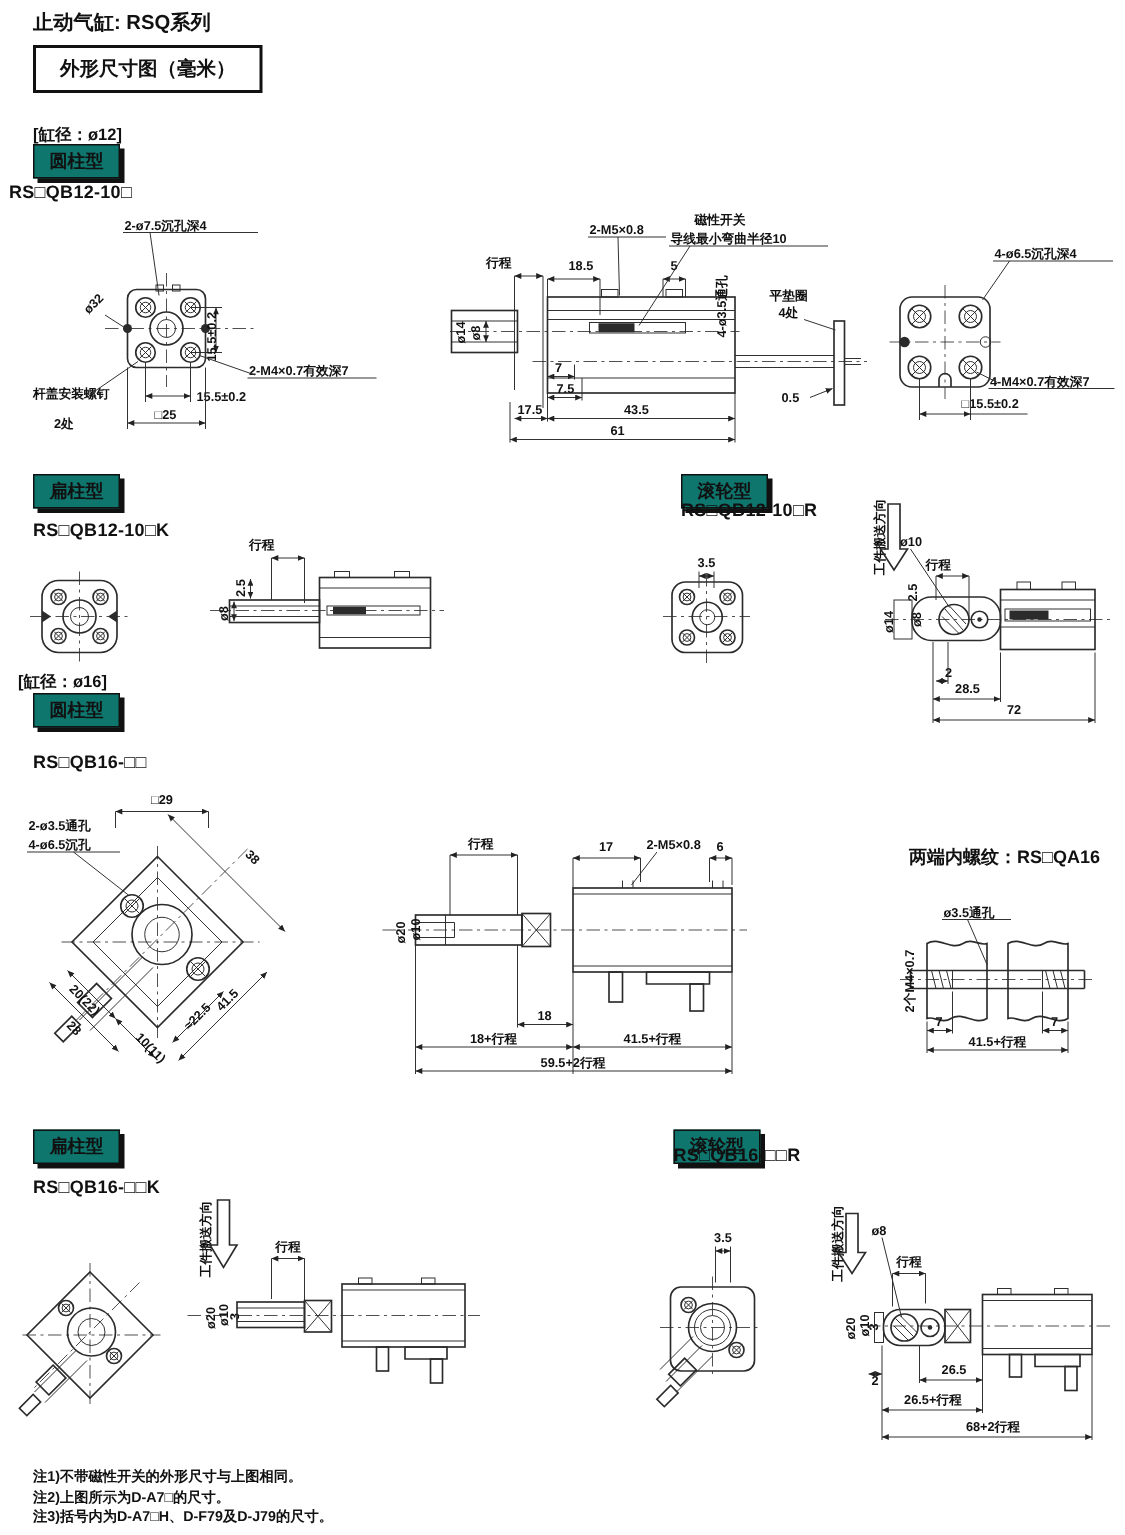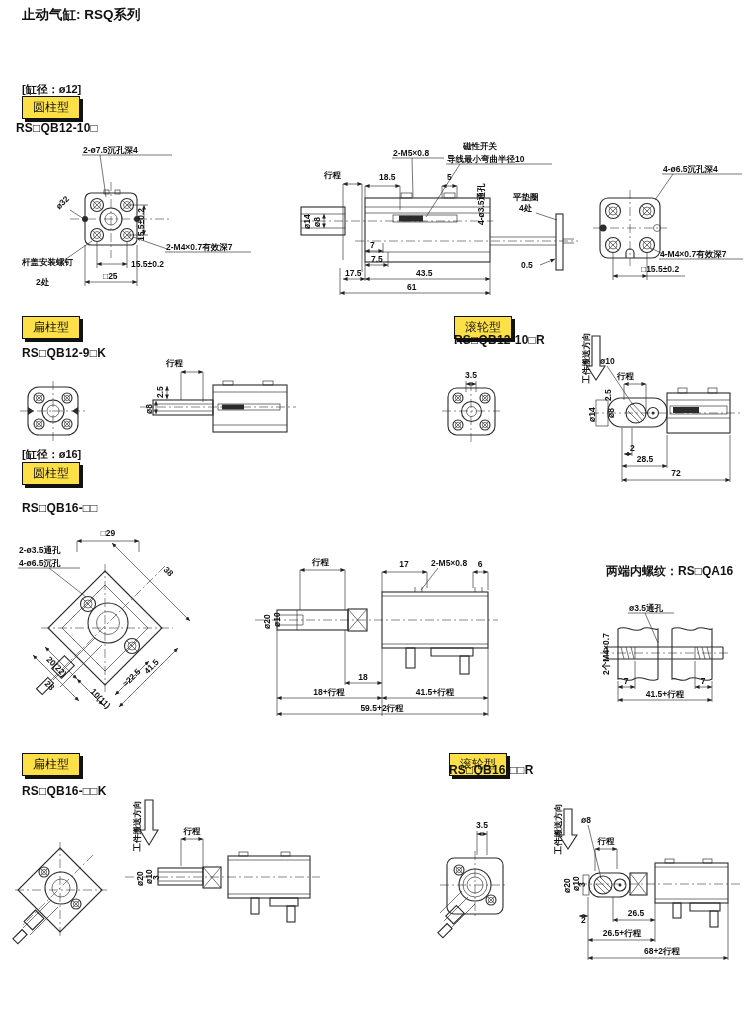--- a/index.html
+++ b/index.html
@@ -3,61 +3,67 @@
 <meta charset="utf-8">
 <style>
   html,body{margin:0;padding:0;background:#fff;}
   .page{position:relative;width:750px;height:1023px;background:#fff;overflow:hidden;
         font-family:"Liberation Sans",sans-serif;color:#111;}
   .abs{position:absolute;}
   .title{font-size:13.5px;font-weight:bold;}
   .dimbox{border:2px solid #111;padding:5px 16px;font-size:13px;font-weight:bold;background:#fff;}
   .bore{font-size:11px;font-weight:bold;text-align:right;}
   .secbox{display:inline-block;border:1.5px solid #111;box-shadow:3px 3px 0 #111;
-          padding:2px 10px;font-size:12px;font-weight:normal;background:#fde047;}
+          padding:2px 10px;font-size:12px;font-weight:bold;background:#0f766e;}
   .model{font-size:12px;font-weight:bold;letter-spacing:.2px;}
   .threadtitle{font-size:12px;font-weight:bold;padding-left:36px;}
   .notes{font-size:9.5px;line-height:13.5px;font-weight:bold;}
   svg text{font-family:"Liberation Sans",sans-serif;}
   .lb{font-size:8.5px;font-weight:bold;fill:#111;}
   .o{fill:none;stroke:#2b2b2b;stroke-width:1.1;}
   .t{fill:none;stroke:#2b2b2b;stroke-width:.65;}
   .d{fill:none;stroke:#2b2b2b;stroke-width:.65;marker-start:url(#as);marker-end:url(#ae);}
   .cl{fill:none;stroke:#2b2b2b;stroke-width:.55;stroke-dasharray:9 3 2 3;}
   .fl{fill:#2b2b2b;stroke:none;}
 </style>
 </head>
 <body>
 
 <div class="page">
 
   <div class="abs title" style="left:22px;top:6px">止动气缸: RSQ系列</div>
+  <div class="abs dimbox" style="left:22px;top:30px">外形尺寸图（毫米）</div>
   <div class="abs bore" style="left:22px;top:82px">[缸径：ø12]</div>
 
   <div class="abs secbox" style="left:22px;top:96px">圆柱型</div>
-  <div class="abs model" style="left:16px;top:121px">RS□QB12-10□</div>
+  <div class="abs model" style="left:6px;top:121px">RS□QB12-10□</div>
 
   <div class="abs secbox" style="left:22px;top:316px">扁柱型</div>
-  <div class="abs model" style="left:22px;top:346px">RS□QB12-9□K</div>
+  <div class="abs model" style="left:22px;top:346px">RS□QB12-10□K</div>
 
   <div class="abs secbox" style="left:454px;top:316px">滚轮型</div>
   <div class="abs model" style="left:454px;top:333px">RS□QB12-10□R</div>
 
-  <div class="abs bore" style="left:22px;top:447px">[缸径：ø16]</div>
+  <div class="abs bore" style="left:12px;top:447px">[缸径：ø16]</div>
   <div class="abs secbox" style="left:22px;top:462px">圆柱型</div>
   <div class="abs model" style="left:22px;top:501px">RS□QB16-□□</div>
 
   <div class="abs threadtitle" style="left:570px;top:563px">两端内螺纹：RS□QA16</div>
 
   <div class="abs secbox" style="left:22px;top:753px">扁柱型</div>
   <div class="abs model" style="left:22px;top:784px">RS□QB16-□□K</div>
 
   <div class="abs secbox" style="left:449px;top:753px">滚轮型</div>
   <div class="abs model" style="left:449px;top:763px">RS□QB16-□□R</div>
 
+  <div class="abs notes" style="left:22px;top:978px">
+    <div>注1)不带磁性开关的外形尺寸与上图相同。</div>
+    <div>注2)上图所示为D-A7□的尺寸。</div>
+    <div>注3)括号内为D-A7□H、D-F79及D-J79的尺寸。</div>
+  </div>
 
   <svg class="abs" style="left:0;top:0" width="750" height="1023" viewBox="0 0 750 1023">
     <defs>
       <marker id="ae" markerWidth="8" markerHeight="8" refX="7" refY="3" orient="auto">
           <path d="M0,0 L7,3 L0,6 z" fill="#222"></path>
         </marker>
       <marker id="as" markerWidth="8" markerHeight="8" refX="0" refY="3" orient="auto">
           <path d="M7,0 L0,3 L7,6 z" fill="#222"></path>
         </marker>
       <g id="bolt">

